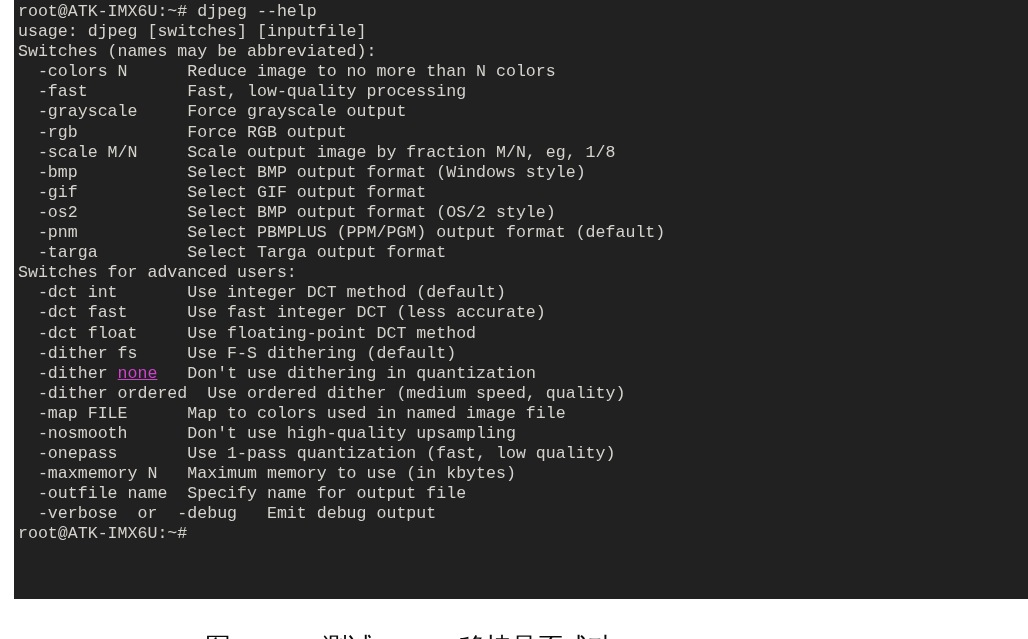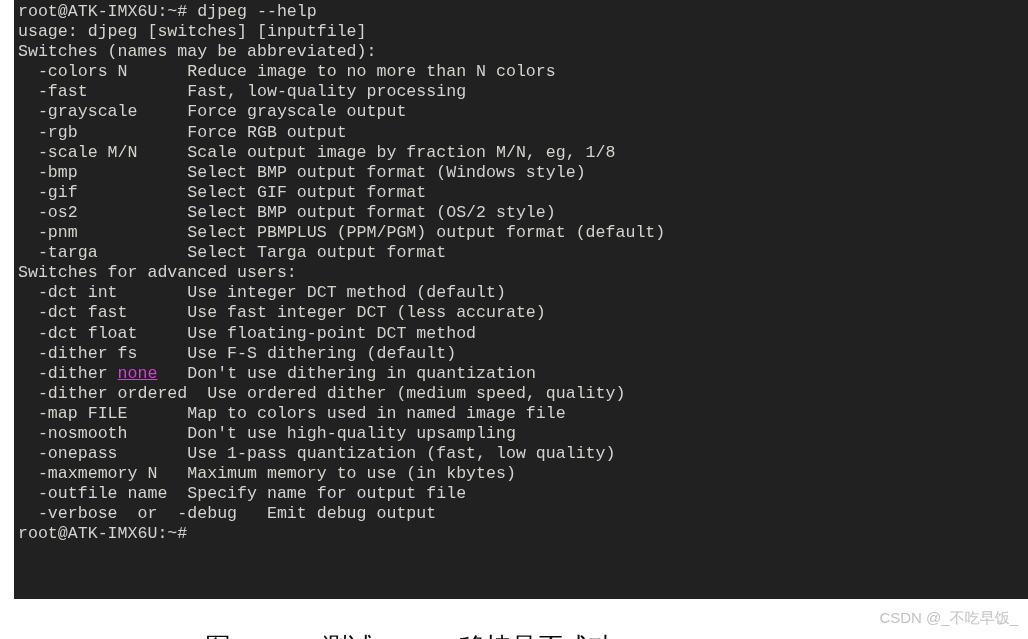--- a/index.html
+++ b/index.html
@@ -91,16 +91,15 @@
 <body>
 
 <div id="page">
 
   <div id="terminal">
     <div id="terminal-body" style="background: rgb(33, 33, 33); color: rgb(214, 211, 205);"><div class="term-line">root@ATK-IMX6U:~# djpeg --help</div><div class="term-line">usage: djpeg [switches] [inputfile]</div><div class="term-line">Switches (names may be abbreviated):</div><div class="term-line">  -colors N      Reduce image to no more than N colors</div><div class="term-line">  -fast          Fast, low-quality processing</div><div class="term-line">  -grayscale     Force grayscale output</div><div class="term-line">  -rgb           Force RGB output</div><div class="term-line">  -scale M/N     Scale output image by fraction M/N, eg, 1/8</div><div class="term-line">  -bmp           Select BMP output format (Windows style)</div><div class="term-line">  -gif           Select GIF output format</div><div class="term-line">  -os2           Select BMP output format (OS/2 style)</div><div class="term-line">  -pnm           Select PBMPLUS (PPM/PGM) output format (default)</div><div class="term-line">  -targa         Select Targa output format</div><div class="term-line">Switches for advanced users:</div><div class="term-line">  -dct int       Use integer DCT method (default)</div><div class="term-line">  -dct fast      Use fast integer DCT (less accurate)</div><div class="term-line">  -dct float     Use floating-point DCT method</div><div class="term-line">  -dither fs     Use F-S dithering (default)</div><div class="term-line"><span>  -dither </span><span class="seg-magenta" style="color: rgb(204, 68, 204);">none</span><span>   Don't use dithering in quantization</span></div><div class="term-line">  -dither ordered  Use ordered dither (medium speed, quality)</div><div class="term-line">  -map FILE      Map to colors used in named image file</div><div class="term-line">  -nosmooth      Don't use high-quality upsampling</div><div class="term-line">  -onepass       Use 1-pass quantization (fast, low quality)</div><div class="term-line">  -maxmemory N   Maximum memory to use (in kbytes)</div><div class="term-line">  -outfile name  Specify name for output file</div><div class="term-line">  -verbose  or  -debug   Emit debug output</div><div class="term-line">root@ATK-IMX6U:~#</div></div>
   </div>
 
   <div id="caption-strip">
     <div id="figure-caption">图 20.3.16 测试 libjpeg 移植是否成功</div>
-    <div id="watermark">CSDN @_不吃早饭_</div>
   </div>
 
 </div>
 
 </body></html>

